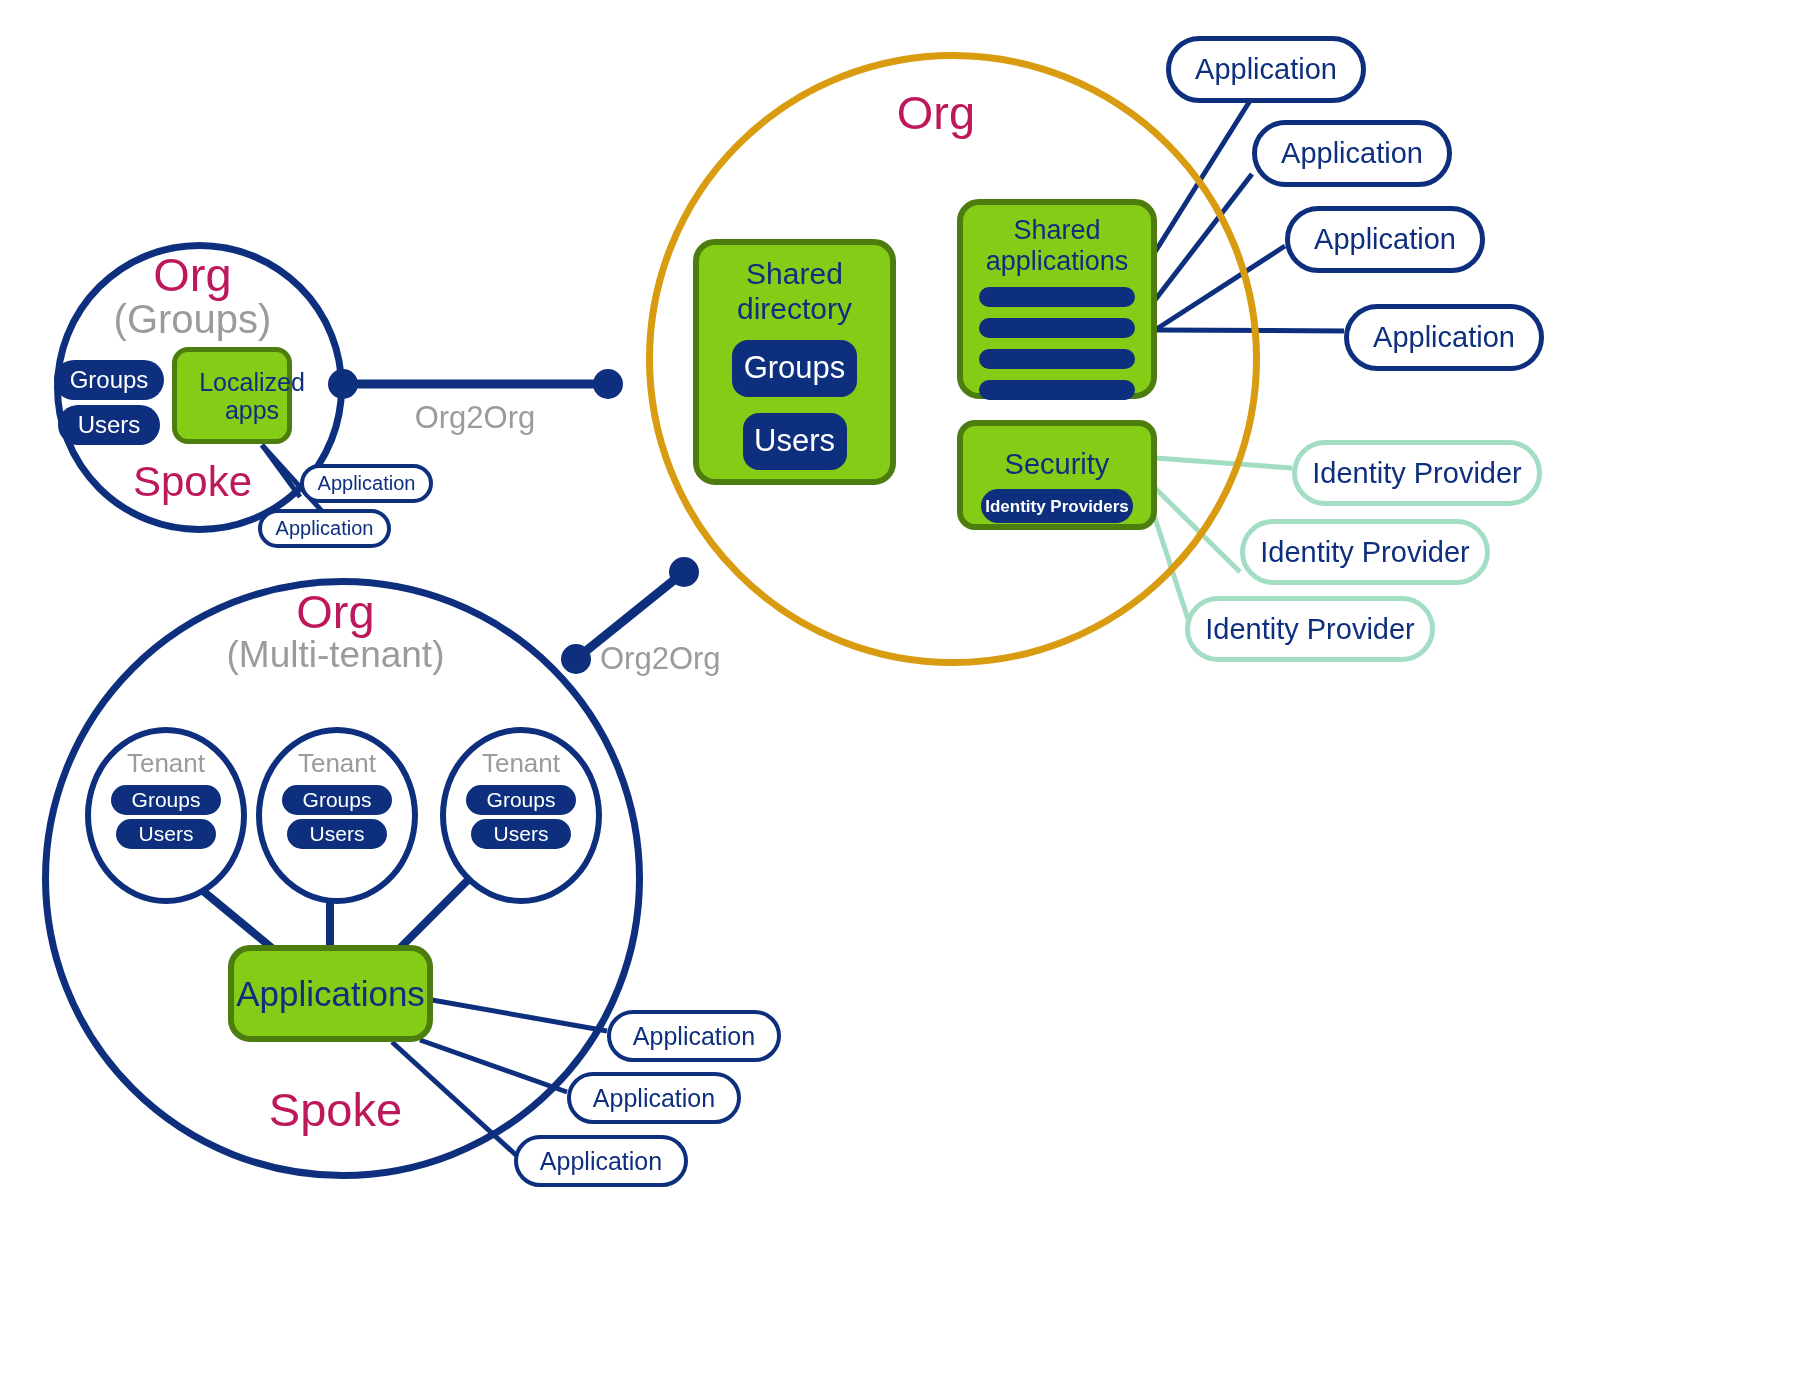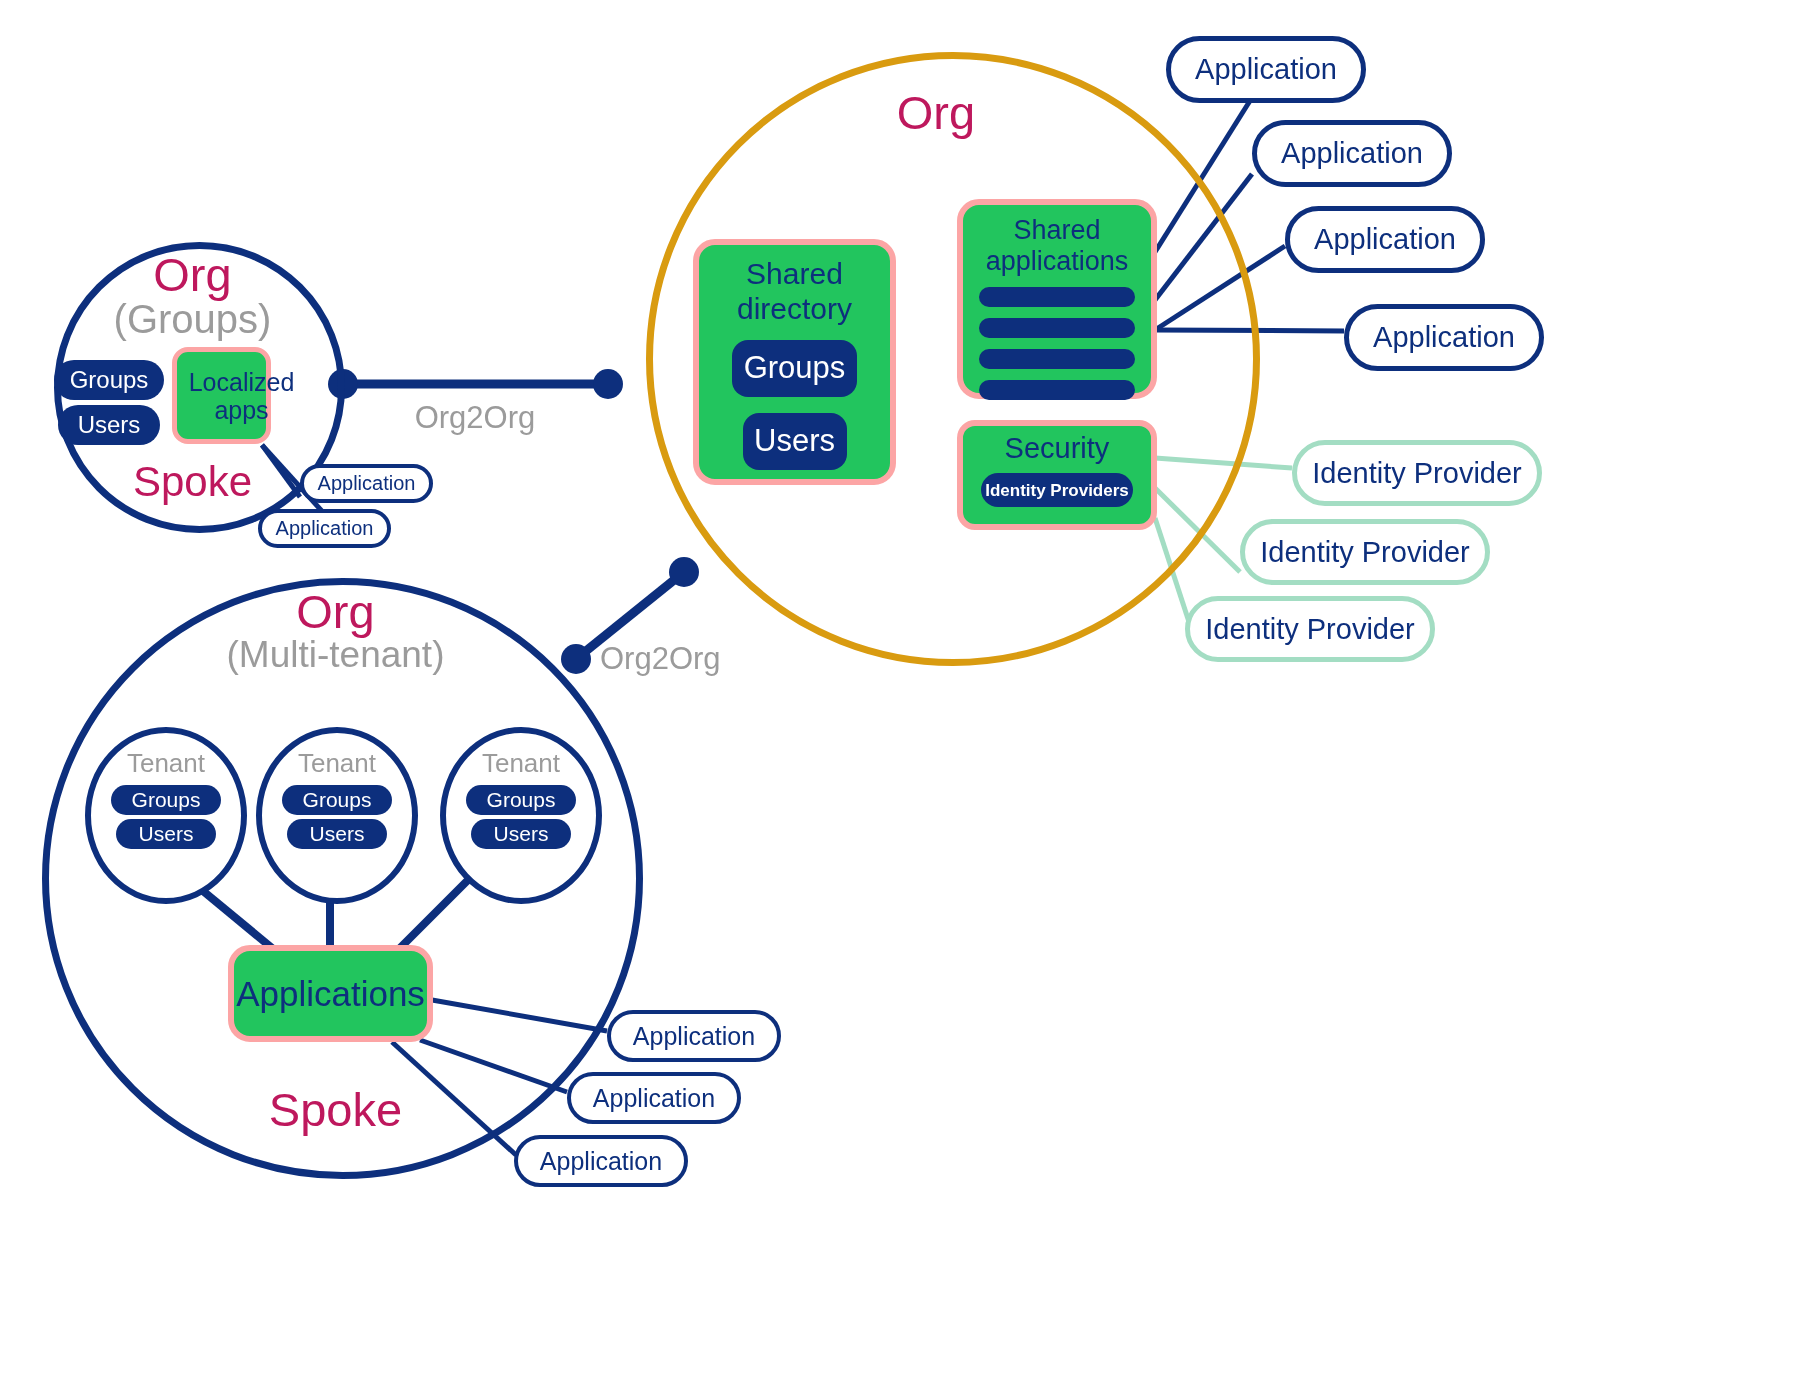--- a/index.html
+++ b/index.html
@@ -76,23 +76,23 @@
     color: #be185d;
     white-space: nowrap;
     text-align: center;
   }
   .muted {
     color: #9b9b9b;
   }
 
   
   .card {
-    border: 6px solid #fca5a5;
+    border: 6px solid #4d7c0f;
     border-radius: 22px;
-    background: #22c55e;
+    background: #84cc16;
     flex-direction: column;
     z-index: 4;
   }
   .card-title {
     color: #0d2f7d;
     text-align: center;
     white-space: pre-line;
   }
 
   
@@ -176,21 +176,21 @@
 
   <div class="org-circle" style="left:54px; top:242px; width:277px; height:277px;"></div>
 
   <div class="plain-label" style="left:54px; top:247px; width:277px; font-size:47px;">Org</div>
   <div class="plain-label muted" style="left:54px; top:297px; width:277px; font-size:40px;">(Groups)</div>
   <div class="plain-label" style="left:54px; top:458px; width:277px; font-size:42px;">Spoke</div>
 
   <div class="node pill" style="left:54px; top:360px; width:110px; height:40px; font-size:24px;">Groups</div>
   <div class="node pill" style="left:58px; top:405px; width:102px; height:40px; font-size:24px;">Users</div>
 
-  <div class="node card" style="left:172px; top:347px; width:99px; height:97px; border-radius:16px; border-width:5px;padding-left:40px;">
+  <div class="node card" style="left:172px; top:347px; width:120px; height:97px; border-radius:16px; border-width:5px;padding-left:40px;">
     <div class="card-title" style="font-size:25px;">Localized
 apps</div>
   </div>
 
   <div class="capsule" style="left:300px; top:464px; width:125px; height:31px; font-size:20px; border-width:4px;">Application</div>
   <div class="capsule" style="left:258px; top:509px; width:125px; height:31px; font-size:20px; border-width:4px;">Application</div>
 
   <div class="plain-label muted" style="left:330px; top:400px; width:290px; font-size:31px;">Org2Org</div>
   <div class="plain-label muted" style="left:600px; top:641px; width:175px; font-size:31px; text-align:left;">Org2Org</div>
 
@@ -209,21 +209,21 @@
     <div class="card-title" style="font-size:27px; line-height:1.15;">Shared
 applications</div>
     <div class="bars">
       <div class="bar"></div>
       <div class="bar"></div>
       <div class="bar"></div>
       <div class="bar"></div>
     </div>
   </div>
 
-  <div class="node card" style="left:957px; top:420px; width:200px; height:110px; justify-content:flex-start; padding-top:6px; border-radius:18px;">
+  <div class="node card" style="left:957px; top:420px; width:200px; height:110px; justify-content:flex-start; padding-top:22px; border-radius:18px;">
     <div class="card-title" style="font-size:29px;">Security</div>
     <div class="pill" style="width:152px; height:34px; font-size:17px; margin-top:9px; border-radius:999px;font-weight:bold;">Identity Providers</div>
   </div>
 
   <div class="capsule" style="left:1166px; top:36px; width:190px; height:57px; font-size:29px;">Application</div>
   <div class="capsule" style="left:1252px; top:120px; width:190px; height:57px; font-size:29px;">Application</div>
   <div class="capsule" style="left:1285px; top:206px; width:190px; height:57px; font-size:29px;">Application</div>
   <div class="capsule" style="left:1344px; top:304px; width:190px; height:57px; font-size:29px;">Application</div>
 
   <div class="capsule mint" style="left:1292px; top:440px; width:240px; height:56px; font-size:29px;">Identity Provider</div>

